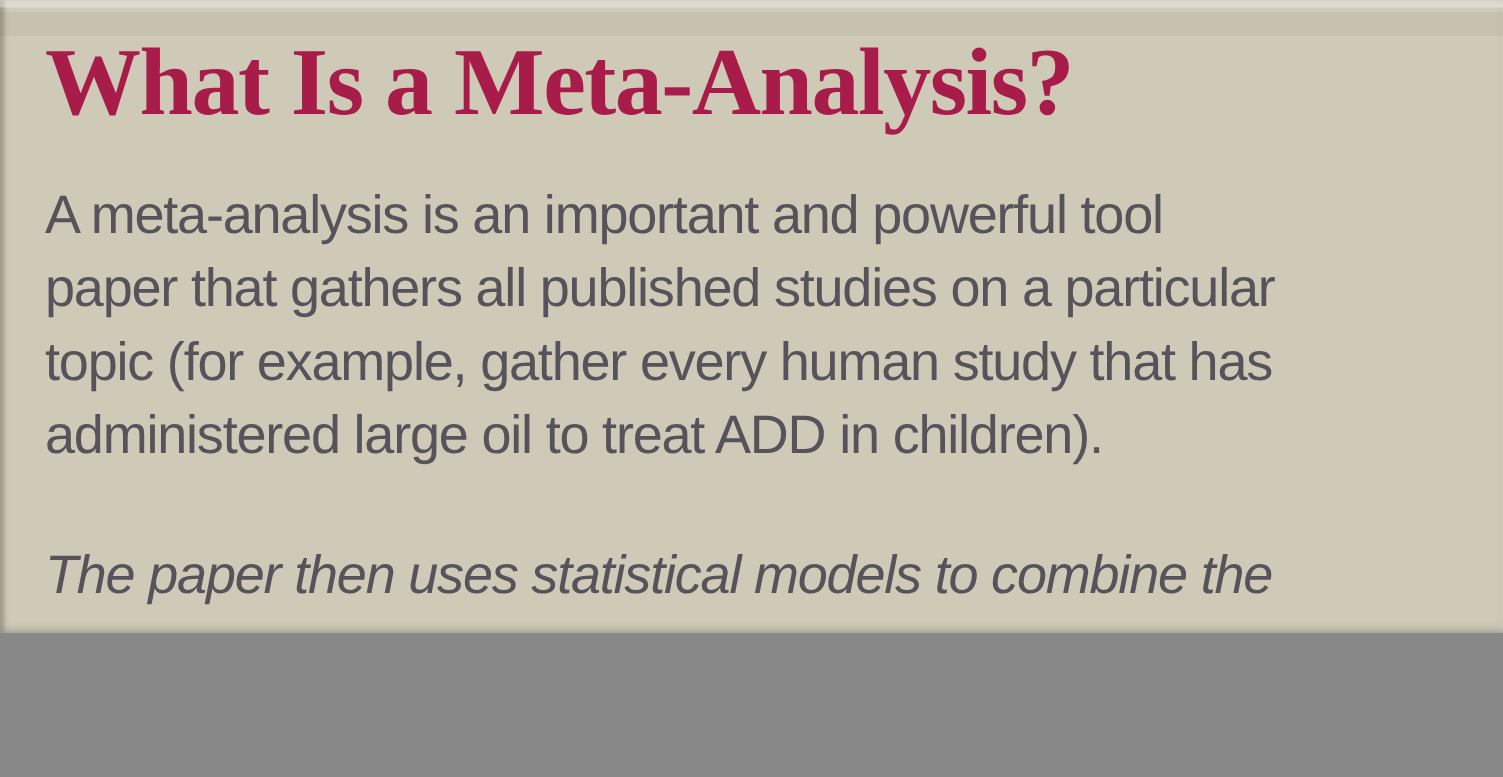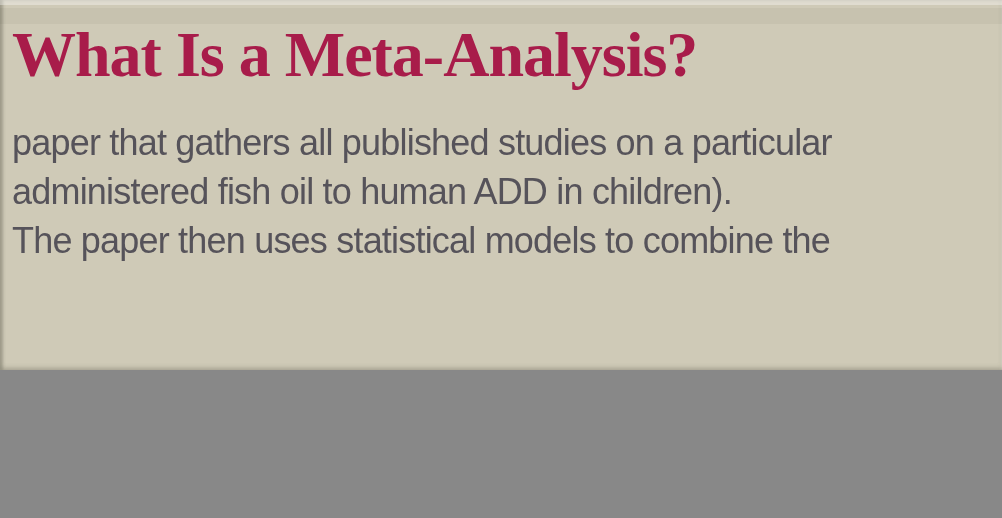--- a/index.html
+++ b/index.html
@@ -3,24 +3,24 @@
 <meta charset="utf-8">
 <style>
   html, body {
     margin: 0;
     padding: 0;
     background: #888;
   }
   .slide {
     position: relative;
     width: 1002px;
-    height: 370px;
+    height: 422px;
     box-sizing: border-box;
     background: var(--bg, #cfcab7);
-    padding: 12px 20px 0 12px;
+    padding: 12px 20px 0 30px;
     overflow: hidden;
     font-family: "Liberation Sans", sans-serif;
     
     box-shadow: inset 3px 0 3px rgba(70, 70, 55, 0.30),
                 inset 0 -3px 4px rgba(70, 70, 55, 0.18),
                 inset -1px 0 2px rgba(255, 255, 255, 0.25);
   }
   .slide::before {
     
     content: "";
@@ -46,38 +46,42 @@
     font-size: 64px;
     line-height: 1.16;
     letter-spacing: -1px;
     color: var(--title, #a81c4a);
     white-space: nowrap;
   }
   .para {
     margin: 0;
   }
   .para + .para {
+    margin-top: 44px;
+    font-style: italic;
   }
   .line {
     font-size: 36px;
     line-height: 49px;
     letter-spacing: -0.8px;
     color: var(--body-text, #56535a);
     white-space: nowrap;
   }
 </style>
 </head>
 <body>
 
 <div class="slide" style="--bg: #cfcab7; --title: #a81c4a; --body-text: #56535a;">
 
   <h1 class="title">What Is a Meta-Analysis?</h1>
 
   <div class="para">
+    <div class="line">A meta-analysis is an important and powerful tool</div>
     <div class="line">paper that gathers all published studies on a particular</div>
-    <div class="line">administered fish oil to human ADD in children).</div>
+    <div class="line">topic (for example, gather every human study that has</div>
+    <div class="line">administered large oil to treat ADD in children).</div>
   </div>
 
   <div class="para">
     <div class="line">The paper then uses statistical models to combine the</div>
   </div>
 
 </div>
 
 </body></html>

